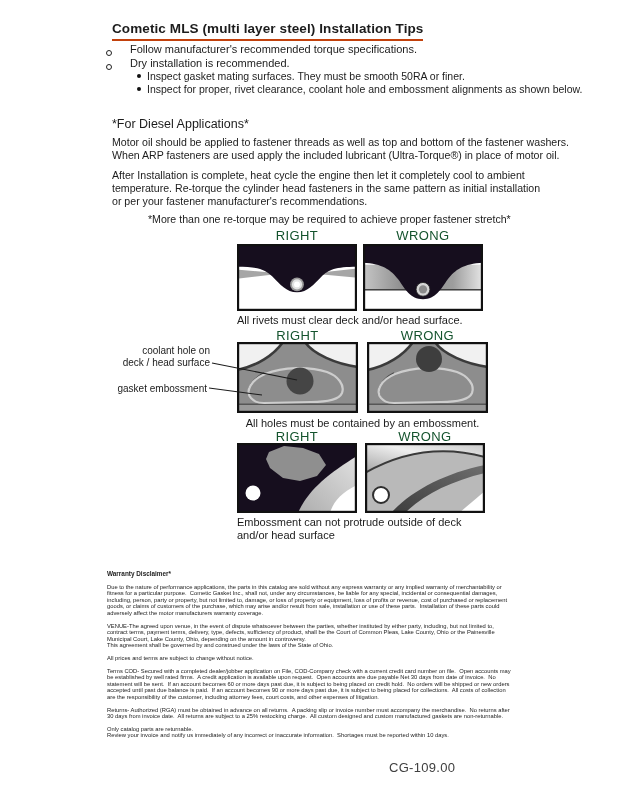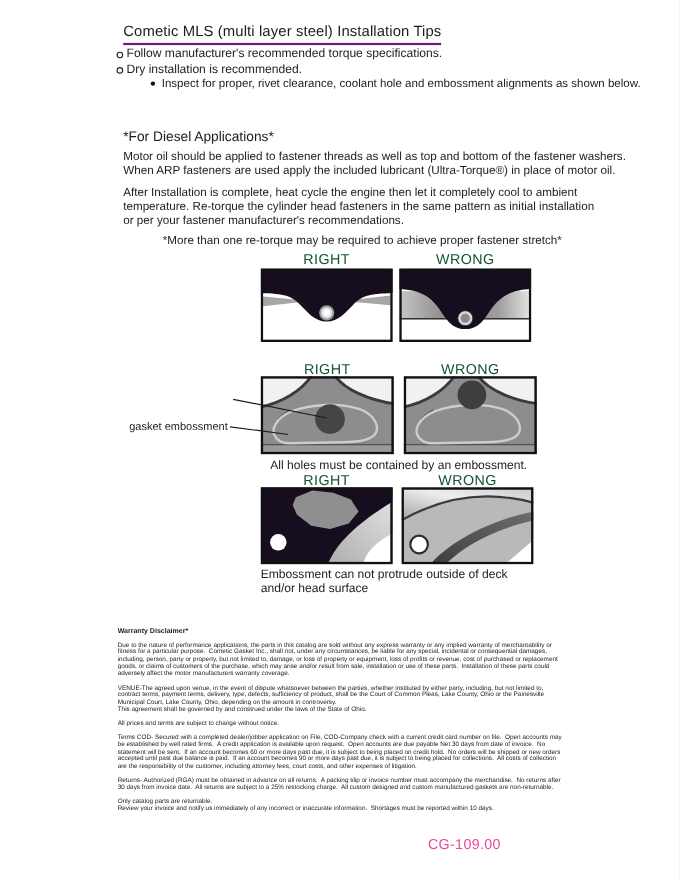--- a/index.html
+++ b/index.html
@@ -3,25 +3,25 @@
 <meta charset="utf-8">
 <style>
   html,body{margin:0;padding:0;background:#e8e8e8;}
   .page{
     position:relative;width:618px;height:800px;background:#ffffff;
     font-family:"Liberation Sans","DejaVu Sans",sans-serif;color:#1c1c1c;
     overflow:hidden;margin:0 auto;
   }
   .abs{position:absolute;}
   
-  .title{left:112px;top:21px;font-size:13.5px;font-weight:normal;
-    border-bottom:2px solid #701a75;padding-bottom:3px;letter-spacing:0.1px;}
+  .title{left:112px;top:21px;font-size:13.5px;font-weight:bold;
+    border-bottom:2px solid #c2410c;padding-bottom:3px;letter-spacing:0.1px;}
   
   .bullets{left:106px;top:42px;font-size:11px;}
-  .b-row{display:flex;gap:3px;line-height:14px;align-items:flex-start;}
+  .b-row{display:flex;gap:18px;line-height:14px;align-items:flex-end;}
   .b-mark{width:4px;height:4px;border:1px solid #222;border-radius:50%;
     flex:0 0 auto;margin-top:5px;background:#fff;}
   .sb-row{display:flex;gap:6px;line-height:12.5px;margin-left:31px;
     font-size:10.5px;align-items:flex-start;}
   .sb-mark{width:4px;height:4px;border-radius:50%;background:#111;
     flex:0 0 auto;margin-top:4px;}
   
   .diesel-h{left:112px;top:117px;font-size:12.5px;font-weight:normal;}
   .par{font-size:10.6px;line-height:13px;}
   .p1{left:112px;top:136px;}
@@ -33,37 +33,41 @@
   .panel{position:absolute;}
   .panel svg{display:block;}
   .callout{font-size:10px;line-height:11.5px;text-align:right;}
   .overlay{left:0;top:0;pointer-events:none;z-index:5;}
   
   .fine{left:107px;top:571px;width:414px;font-size:5.8px;line-height:6.6px;}
   .fine-h{font-weight:bold;font-size:6.4px;margin-bottom:6px;}
   .fine-par{margin-bottom:6px;}
   .fine-par div{white-space:pre-wrap;}
   
-  .footer{left:389px;top:760px;font-size:13px;letter-spacing:0.3px;color:#ec4899;}
+  .footer{left:389px;top:760px;font-size:13px;letter-spacing:0.3px;color:#404040;}
 </style>
 </head>
 <body>
 
 <div class="page">
 
   <div class="abs title">Cometic MLS (multi layer steel) Installation Tips</div>
 
   <div class="abs bullets">
     <div class="b-row">
       <span class="b-mark"></span>
       <span>Follow manufacturer's recommended torque specifications.</span>
     </div>
     <div class="b-row">
       <span class="b-mark"></span>
       <span>Dry installation is recommended.</span>
+    </div>
+    <div class="sb-row">
+      <span class="sb-mark"></span>
+      <span>Inspect gasket mating surfaces.  They must be smooth 50RA or finer.</span>
     </div>
     <div class="sb-row">
       <span class="sb-mark"></span>
       <span>Inspect for proper, rivet clearance, coolant hole and embossment alignments as shown below.</span>
     </div>
   </div>
 
   <div class="abs diesel-h">*For Diesel Applications*</div>
   <div class="abs par p1">
       <div>Motor oil should be applied to fastener threads as well as top and bottom of the fastener washers.</div>
@@ -103,24 +107,31 @@
       </defs>
       <rect width="122" height="68" fill="#ffffff"></rect>
       <rect x="0" y="21" width="122" height="25" fill="url(#pg1)"></rect>
       <rect x="0" y="45.8" width="122" height="1.4" fill="#2f2f2f"></rect>
       <path d="M0,0 H122 V19 C102,20 94,26 86,36 C79,46 74,56 61,56 C48,56 43,46 36,36 C28,26 20,20 0,19 Z" fill="#160e1e"></path>
       <circle cx="61" cy="46" r="7" fill="#d6d6d6" stroke="#222" stroke-width="0.8"></circle>
       <circle cx="61" cy="46" r="4.2" fill="#8b8b8b"></circle>
       <rect x="1" y="1" width="120" height="66" fill="none" stroke="#111" stroke-width="2.4"></rect>
     </svg>
   </div>
+  <div class="abs cap" style="left:237px;top:314px">
+      <div>All rivets must clear deck and/or head surface.</div>
+    </div>
 
   <div class="abs dlabel" style="left:237px;top:328px">RIGHT</div>
   <div class="abs dlabel" style="left:367px;top:328px">WRONG</div>
 
+  <div class="abs callout" style="left:95px;top:345px;width:115px">
+      <div>coolant hole on</div>
+      <div>deck / head surface</div>
+    </div>
   <div class="abs callout" style="left:95px;top:383px;width:112px">gasket embossment</div>
 
   <div class="panel" style="left:237px;top:342px">
     <svg width="121" height="71" viewBox="0 0 121 71">
       <rect width="121" height="71" fill="#8d8d8d"></rect>
       <rect y="61.5" width="121" height="1.5" fill="#565656"></rect>
       <rect y="63" width="121" height="8" fill="#9a9a9a"></rect>
       <path d="M0,0 L46,0 C37,13 20,24 0,28 Z" fill="#f1f1f1"></path>
       <path d="M46,0 C37,13 20,24 0,28" fill="none" stroke="#3b3b3b" stroke-width="2.6"></path>
       <path d="M121,0 L68,0 C76,12 99,22 121,25 Z" fill="#f1f1f1"></path>

